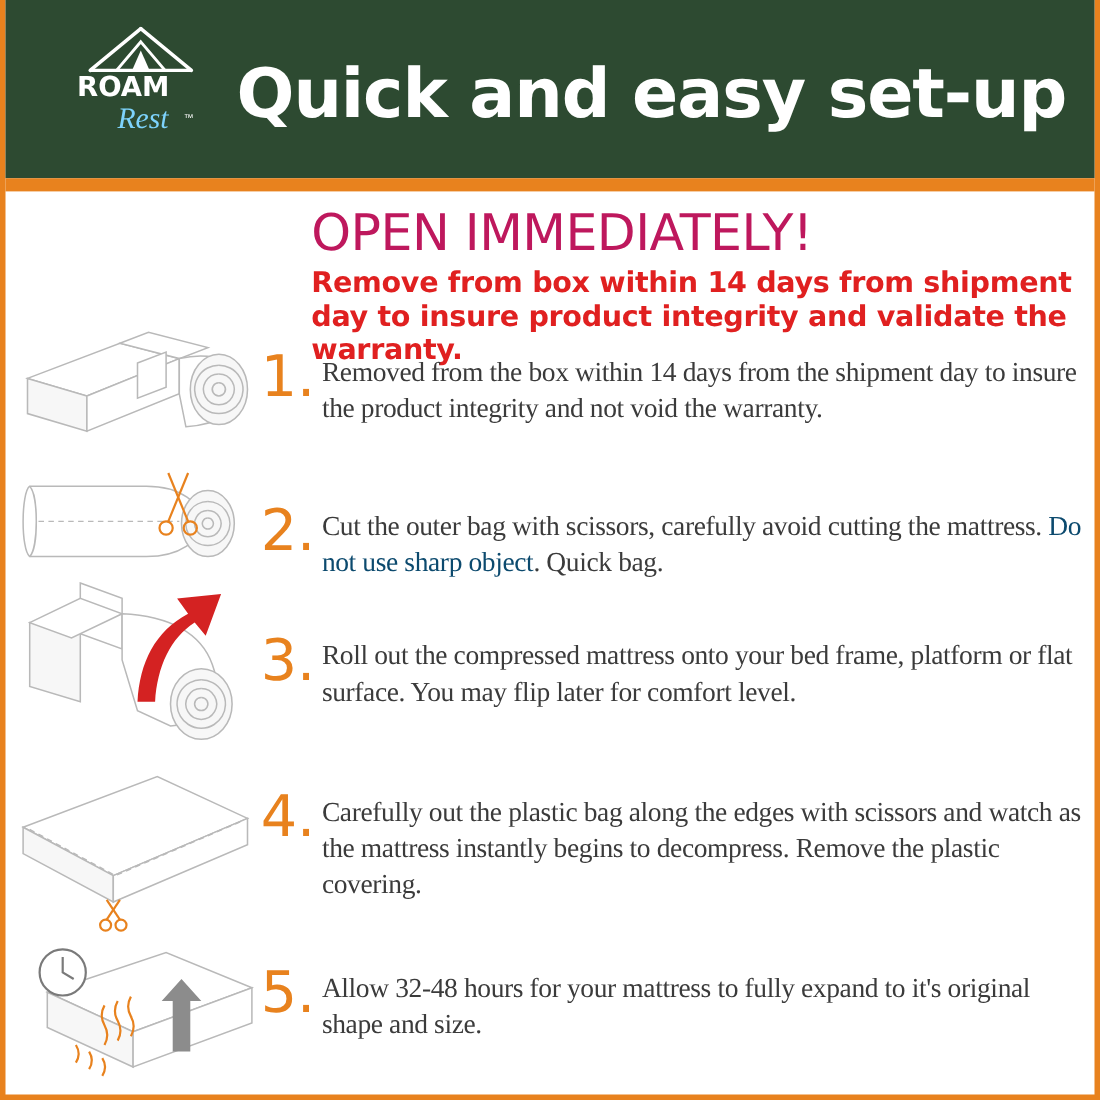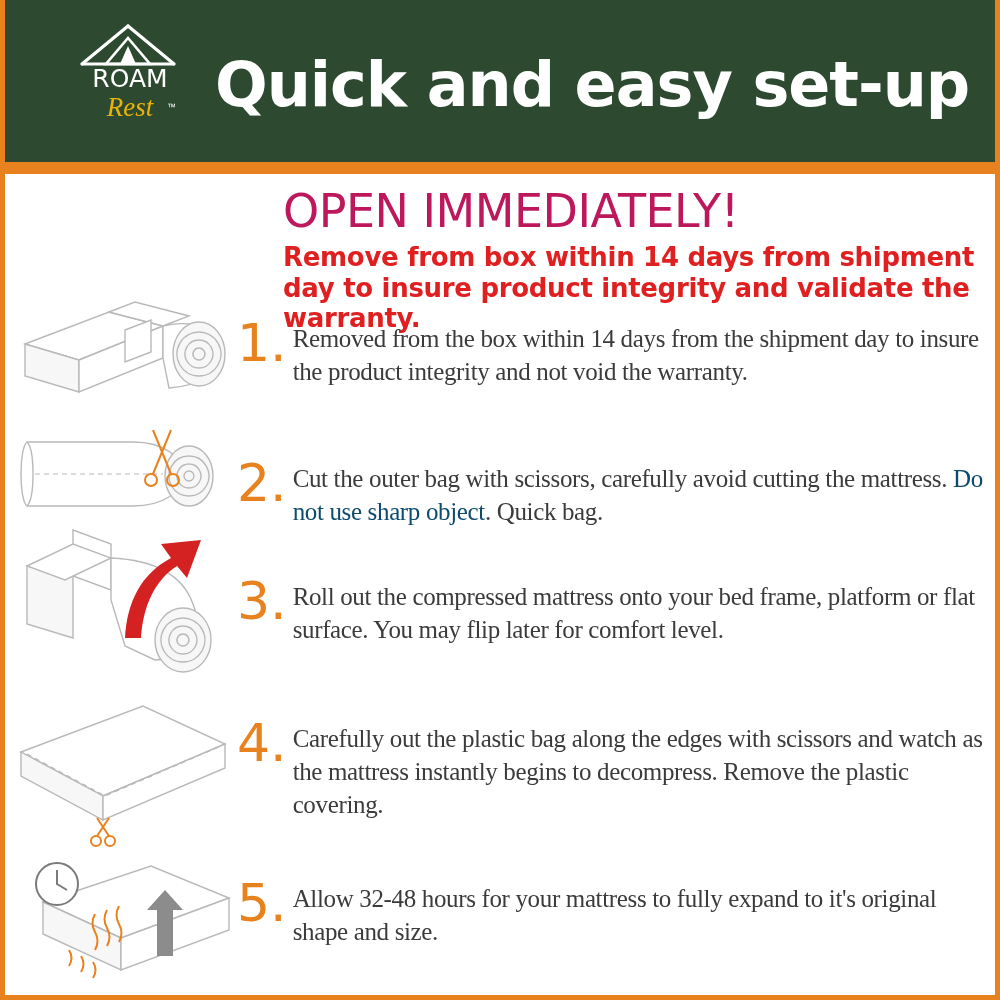--- a/index.html
+++ b/index.html
@@ -55,38 +55,37 @@
     left: 8px;
     top: 0;
     width: 100px;
     height: 44px;
   }
   .logo-roam {
     position: absolute;
     left: 0;
     top: 42px;
     width: 120px;
-    text-align: center;
-    font-family: "DejaVu Sans", sans-serif;
-    font-weight: normal;
+    font-family: "DejaVu Sans", sans-serif;
+    font-weight: bold;
     font-size: 25px;
     letter-spacing: 0px;
     color: #ffffff;
     line-height: 1;
   }
   .logo-rest {
     position: absolute;
     left: 0;
     top: 70px;
     width: 120px;
     text-align: center;
     font-family: "Liberation Serif", serif;
     font-style: italic;
     font-size: 27px;
-    color: #eab308;
+    color: #7dd3fc;
     line-height: 1;
   }
   .logo-tm {
     position: absolute;
     left: 97px;
     top: 78px;
     font-size: 9px;
     color: #ffffff;
   }
   .header-title {

